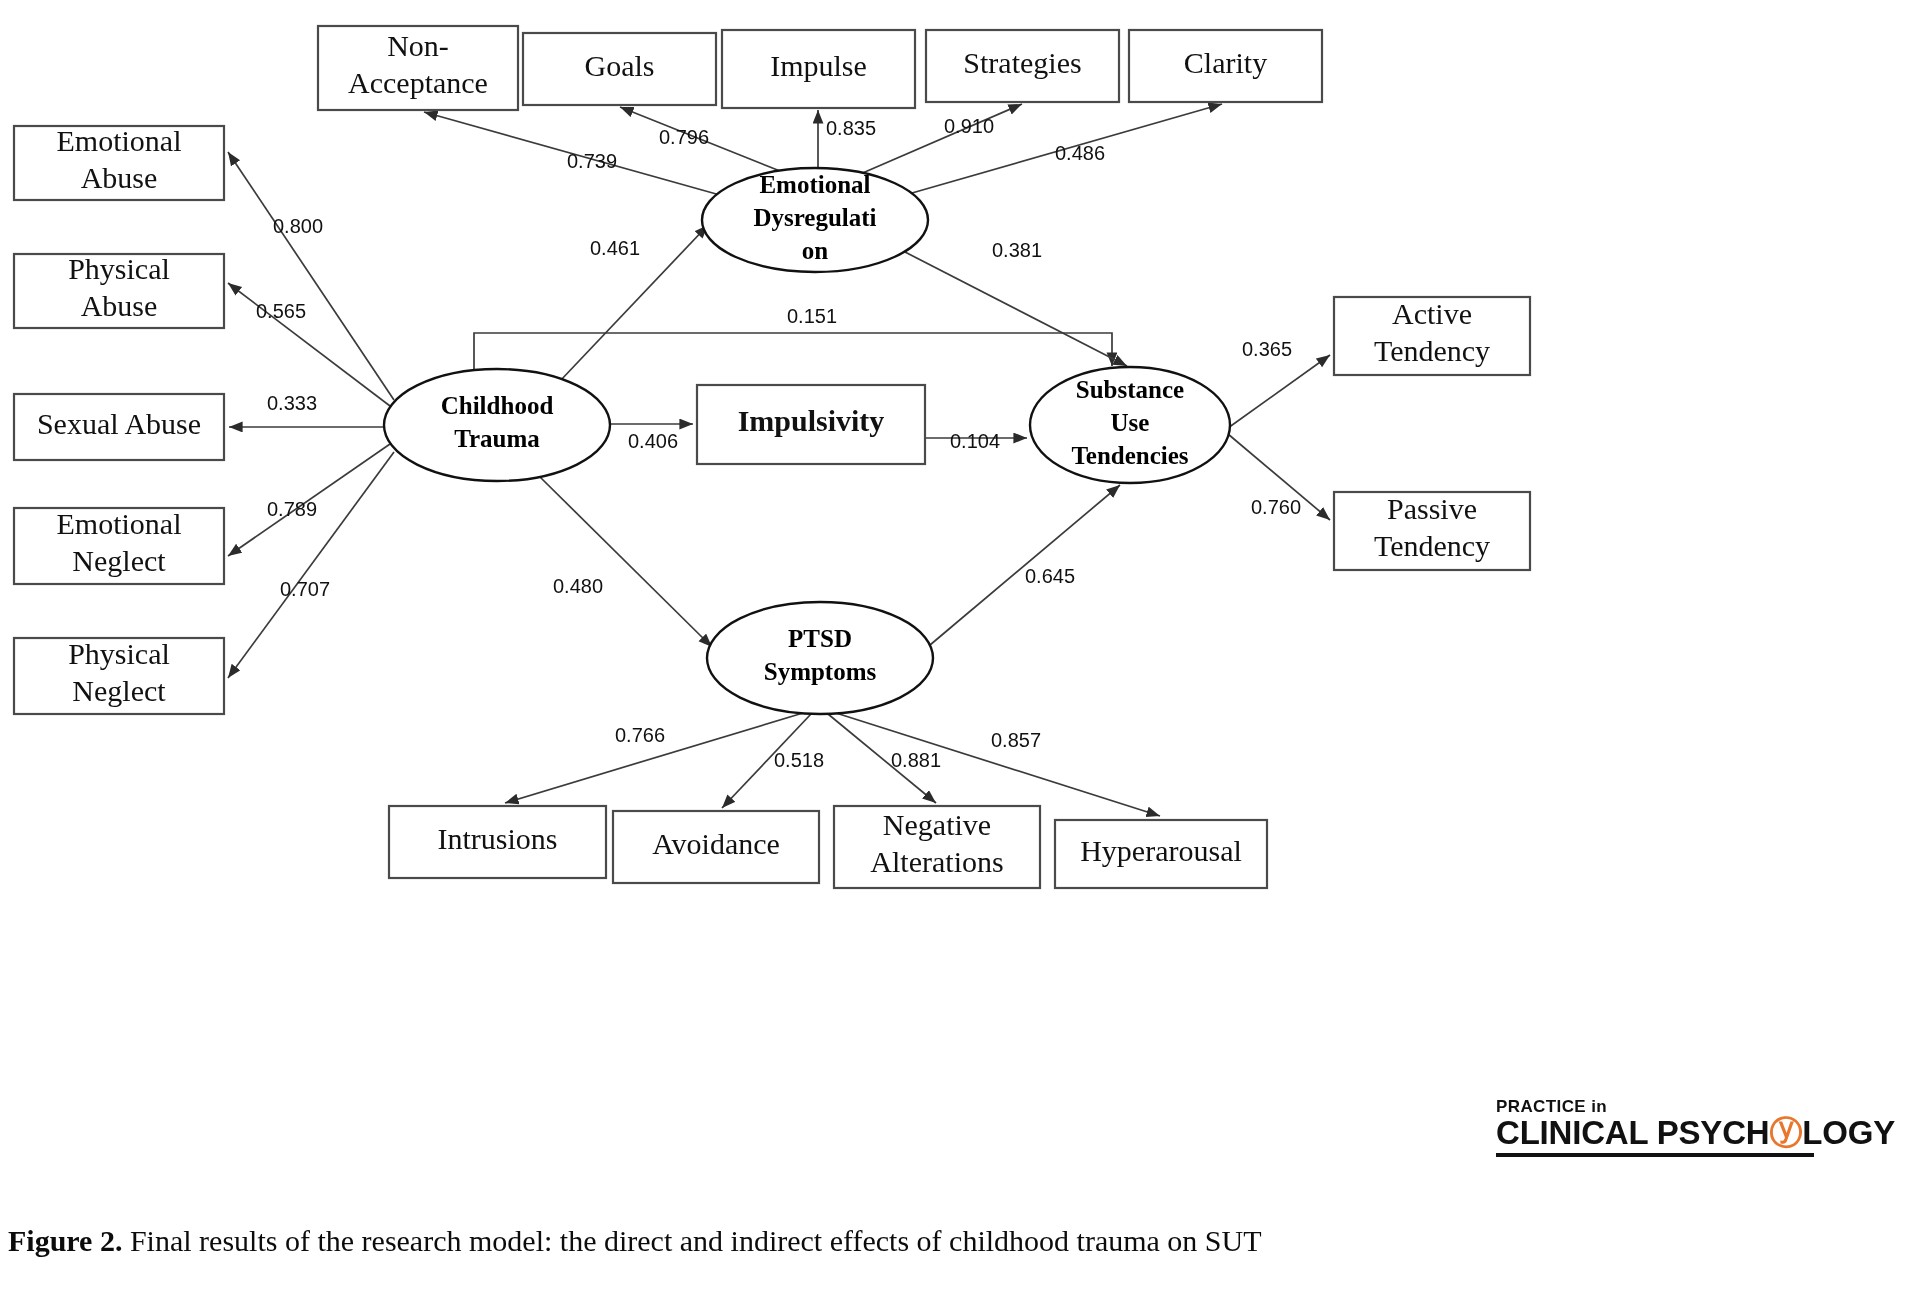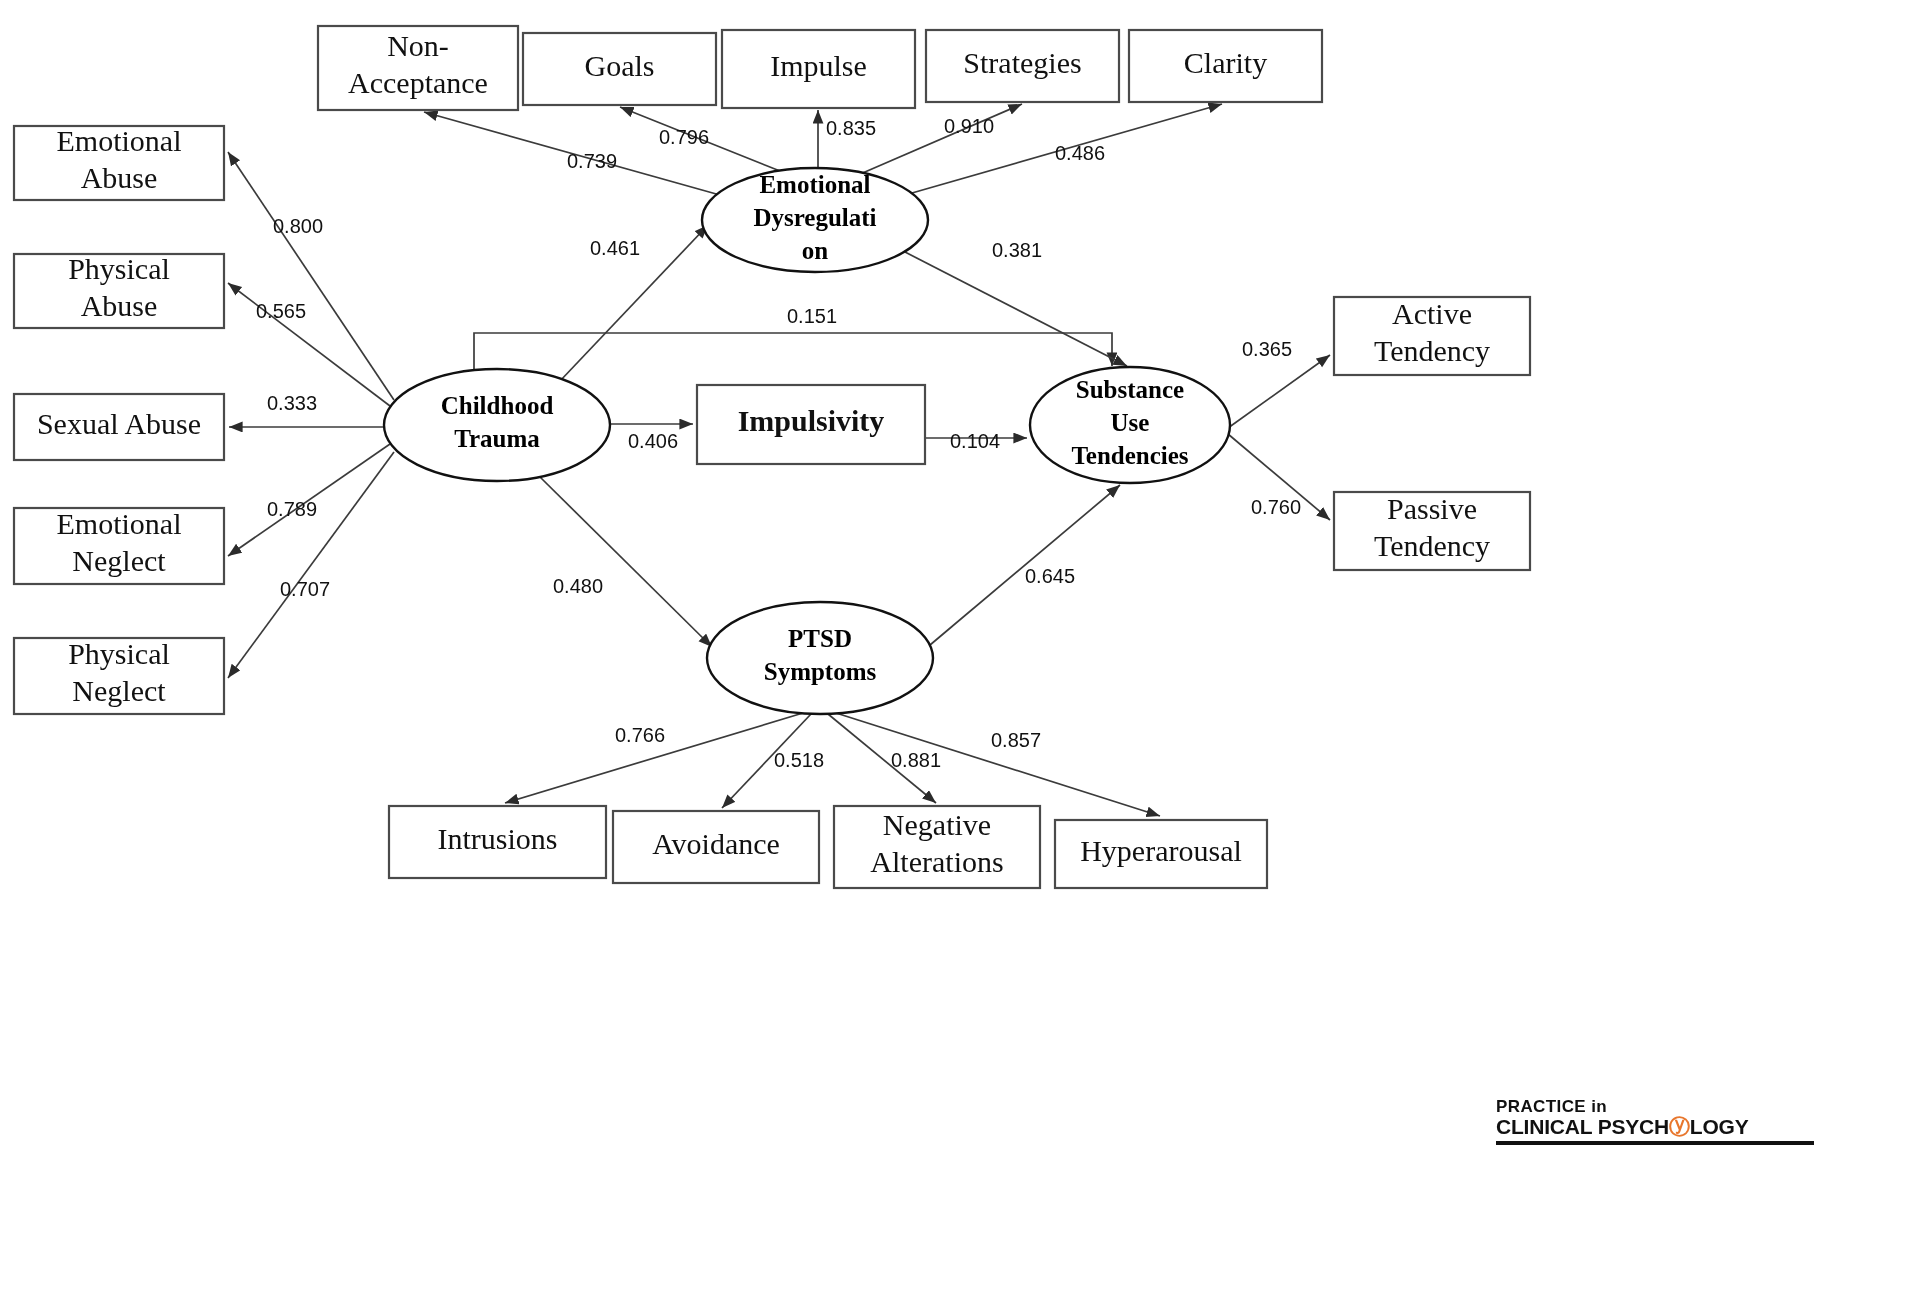--- a/index.html
+++ b/index.html
@@ -75,21 +75,21 @@
     font-family: Liberation Sans, sans-serif;
   }
   #journal-logo .logo-top {
     font-size: 17px;
     font-weight: bold;
     letter-spacing: 0.4px;
     line-height: 1.05;
     color: #111111;
   }
   #journal-logo .logo-main {
-    font-size: 21px;
+    font-size: 33px;
     font-weight: bold;
     letter-spacing: -0.2px;
     line-height: 1.05;
     color: #111111;
     white-space: nowrap;
   }
   #journal-logo .logo-mark {
     color: #E8762C;
     font-weight: bold;
   }
@@ -317,14 +317,17 @@
         <text x="1016" y="742" class="coef-label">0.857</text>
       </g>
   </svg>
 
   <div id="journal-logo">
     <div class="logo-top">PRACTICE in</div>
     <div class="logo-main"><span>CLINICAL PSYCH</span><span class="logo-mark">ⓨ</span><span>LOGY</span></div>
     <div class="logo-rule"></div>
   </div>
 
+  <div id="figure-caption">
+    <span class="cap-label">Figure 2.</span><span> Final results of the research model: the direct and indirect effects of childhood trauma on SUT</span>
+  </div>
 
 </div>
 
 </body></html>

